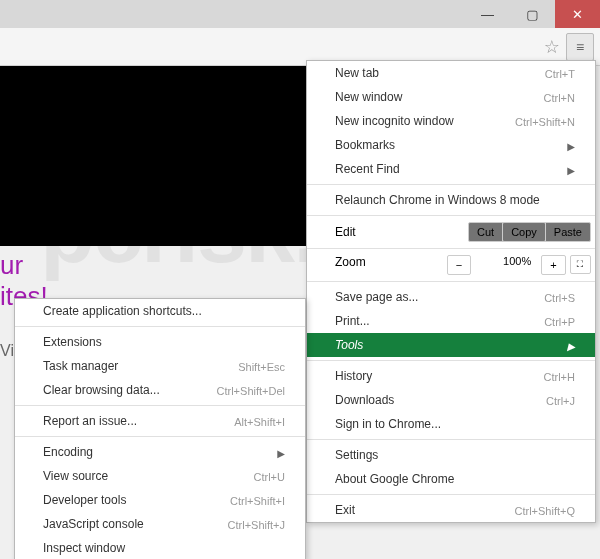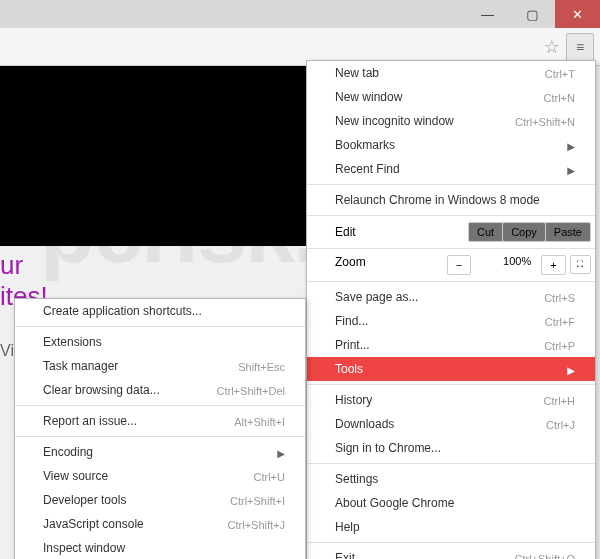--- a/index.html
+++ b/index.html
@@ -20,21 +20,21 @@
 .video-area { width:320px; height:180px; background:#000; margin:0; }
 .page-text { font-size:26px; color:#a21caf; padding:4px 0 0 0; line-height:1.2; }
 .subtitle { font-size:16px; color:#666; margin-top:30px; }
 
 
 .watermark { position:absolute; top:180px; left:40px; font-size:90px; font-weight:bold; color:rgba(0,0,0,0.06); letter-spacing:-2px; z-index:5; pointer-events:none; }
 
 
 .main-menu { position:absolute; top:60px; right:4px; width:290px; background:#fff; border:1px solid #b8b8b8; box-shadow:2px 2px 6px rgba(0,0,0,0.2); z-index:20; font-size:12px; }
 .menu-item { display:flex; align-items:flex-end; justify-content:space-between; padding:5px 20px 5px 28px; color:#333; min-height:24px; }
-.menu-item.highlighted { background:#ef4444; color:#fff; }
+.menu-item.highlighted { background:#15803d; color:#fff;font-style:italic; }
 .menu-sep { height:1px; background:#e0e0e0; margin:3px 0; }
 .shortcut { color:#999; font-size:11px; }
 .submenu-arrow { color:#666; font-size:10px; }
 .highlighted .submenu-arrow { color:#fff; }
 .edit-row { display:flex; align-items:center; padding:3px 4px 3px 28px; }
 .edit-row .label { flex:1; }
 .edit-btns { display:flex; gap:0; }
 .edit-btn { border:1px solid #ccc; padding:3px 8px; font-size:11px; background:#737373; border-radius:2px; margin-left:-1px; }
 .edit-btn:first-child { border-radius:2px 0 0 2px; }
 .edit-btn:last-child { border-radius:0 2px 2px 0; }
@@ -113,24 +113,20 @@
     <span class="zoom-val">100%</span>
     <span class="zoom-btn">+</span>
     <span class="fullscreen-btn">⛶</span>
   </div>
   <div class="menu-sep"></div>
   <div class="menu-item">
       <span>Save page as...</span>
       <span class="shortcut">Ctrl+S</span>
     </div>
   <div class="menu-item">
-      <span>Find...</span>
-      <span class="shortcut">Ctrl+F</span>
-    </div>
-  <div class="menu-item">
       <span>Print...</span>
       <span class="shortcut">Ctrl+P</span>
     </div>
   <div class="menu-item highlighted">
       <span>Tools</span>
       <span class="submenu-arrow">▶</span>
     </div>
   <div class="menu-sep"></div>
   <div class="menu-item">
       <span>History</span>
@@ -142,23 +138,20 @@
     </div>
   <div class="menu-item">
       <span>Sign in to Chrome...</span>
     </div>
   <div class="menu-sep"></div>
   <div class="menu-item">
       <span>Settings</span>
     </div>
   <div class="menu-item">
       <span>About Google Chrome</span>
-    </div>
-  <div class="menu-item">
-      <span>Help</span>
     </div>
   <div class="menu-sep"></div>
   <div class="menu-item">
       <span>Exit</span>
       <span class="shortcut">Ctrl+Shift+Q</span>
     </div>
 </div>
 
 <div class="submenu">
   <div class="menu-item">

